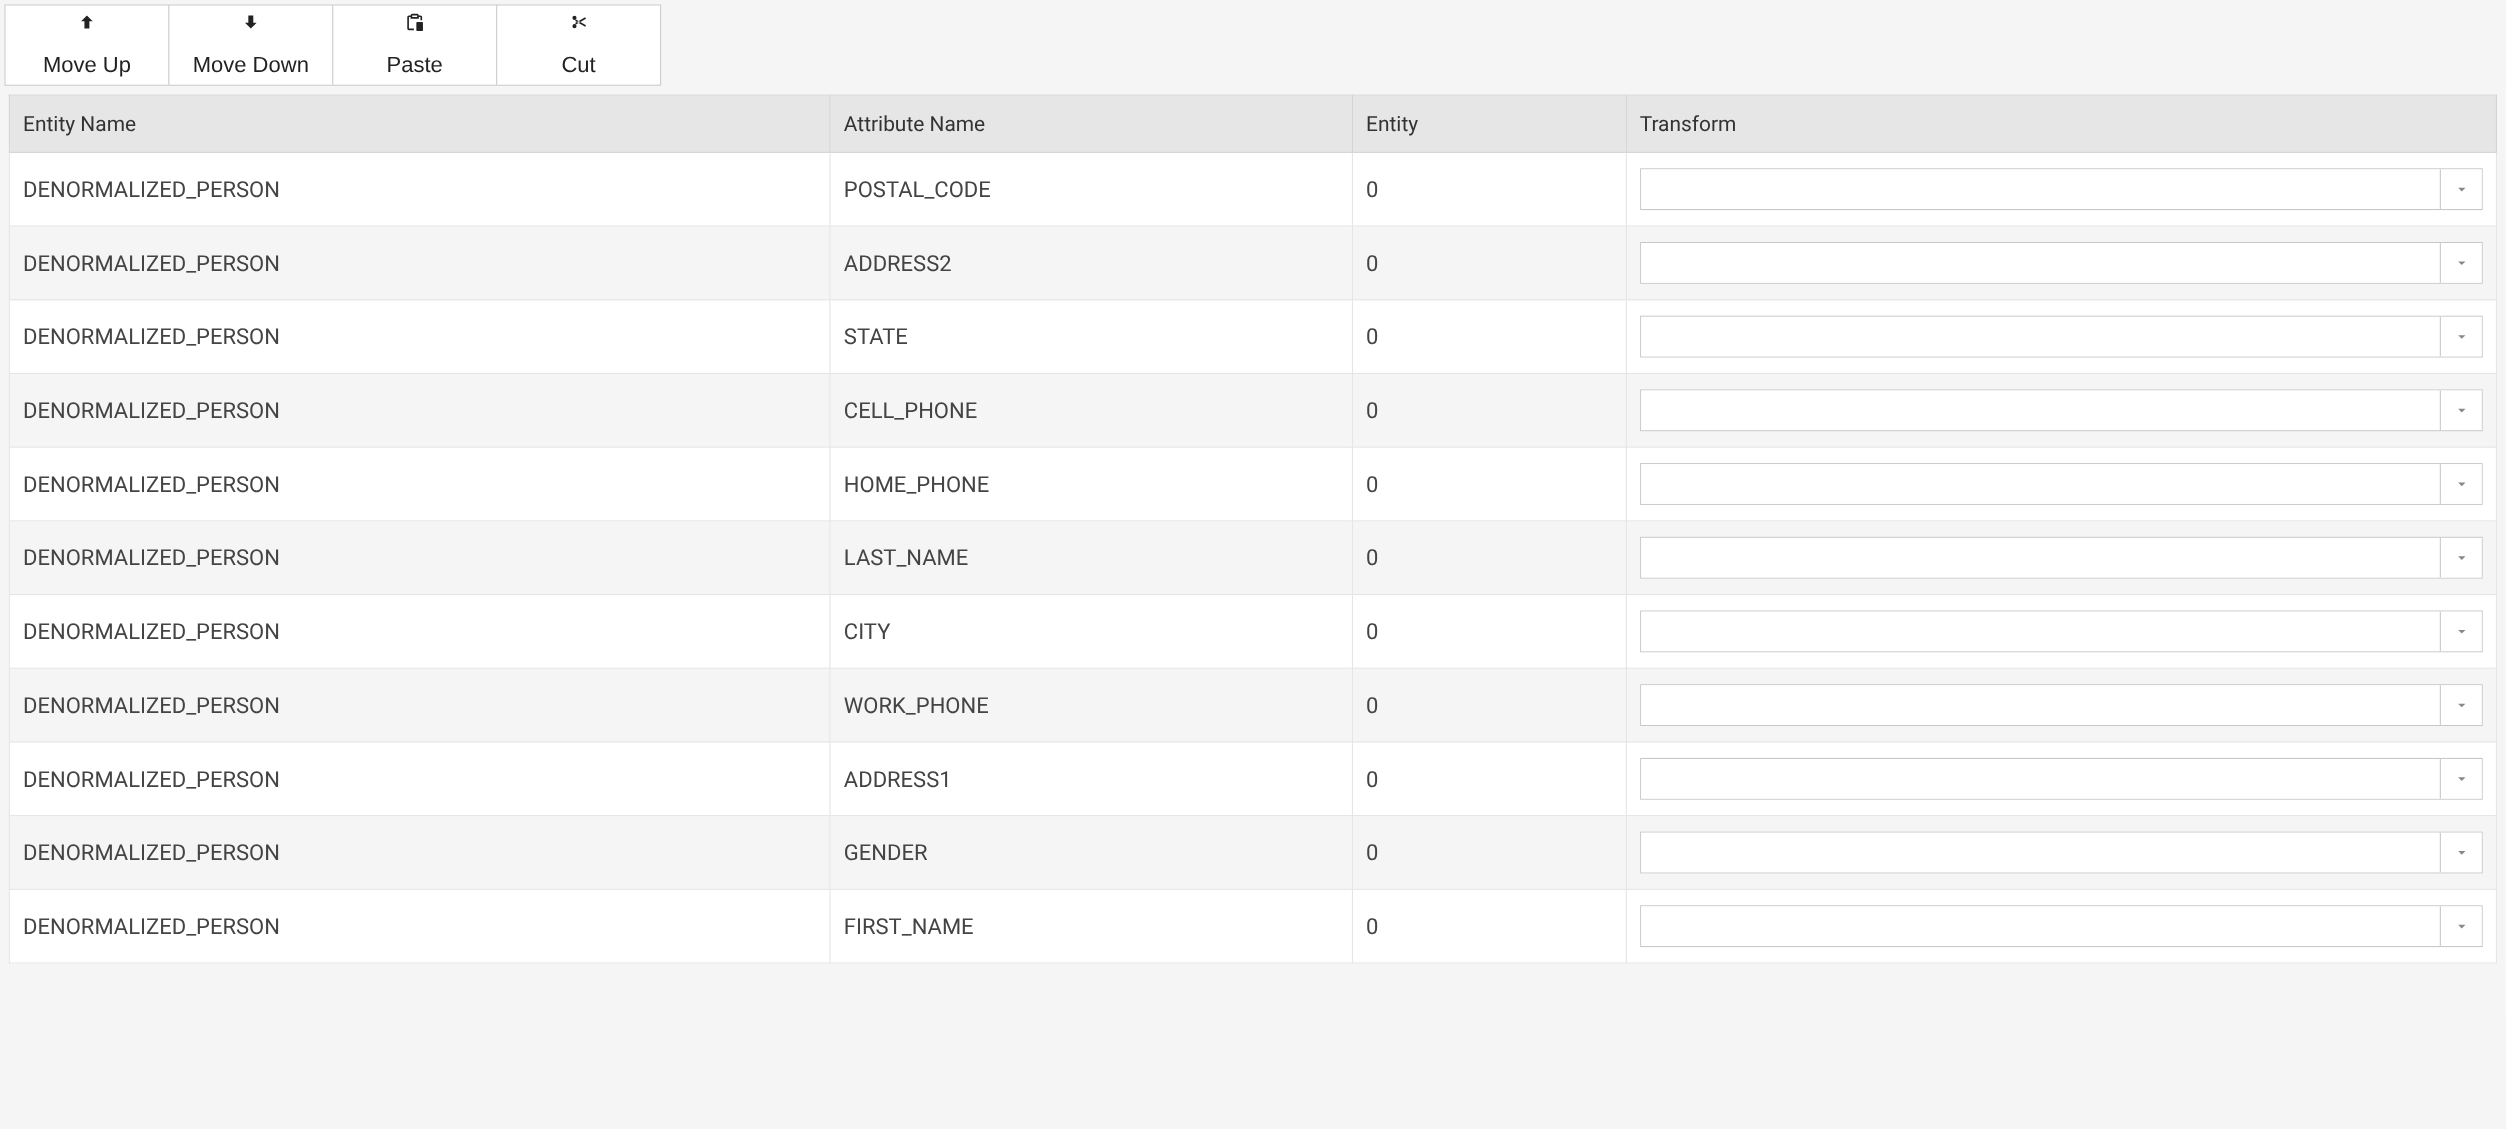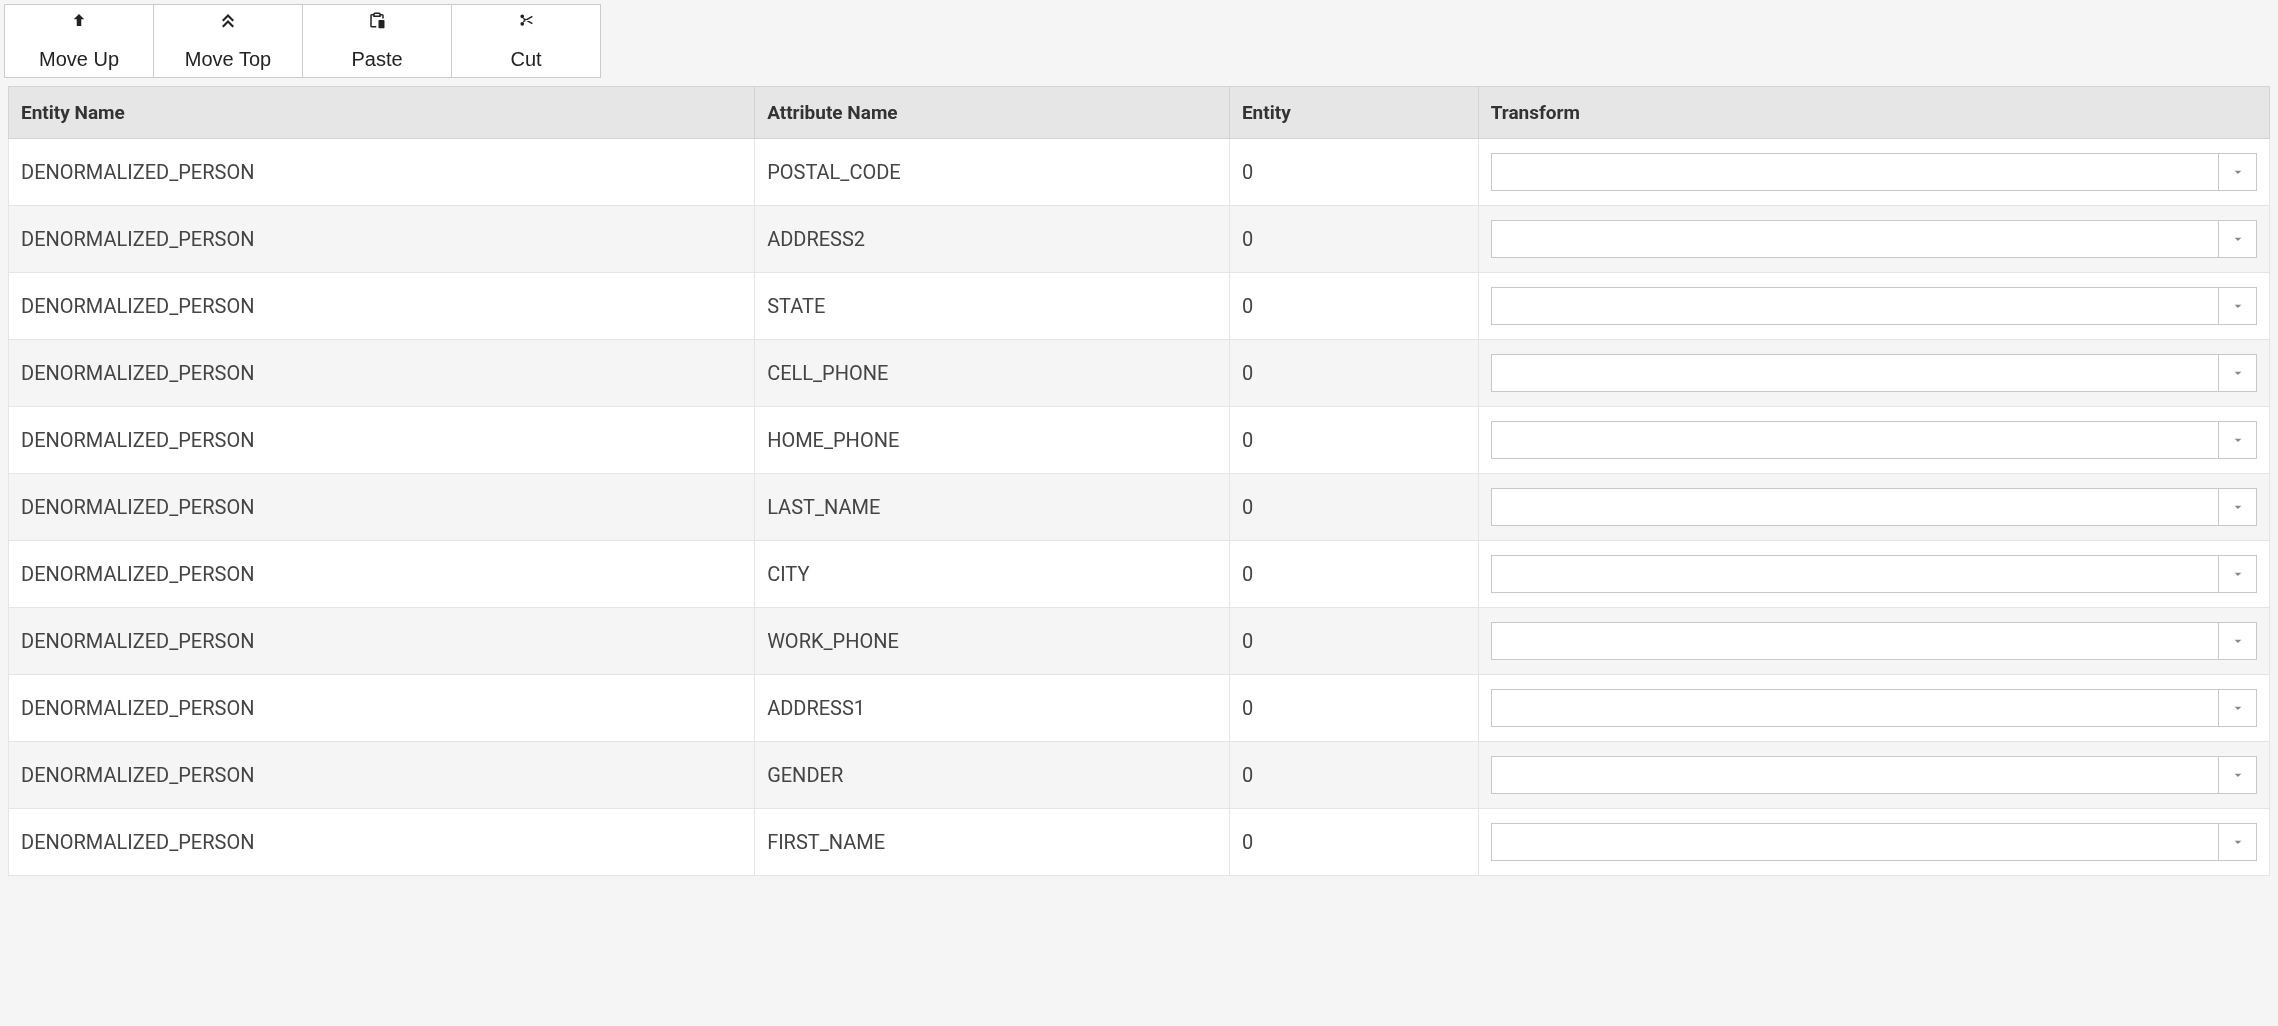--- a/index.html
+++ b/index.html
@@ -46,21 +46,21 @@
       background: #fff;
     }
     table {
       width: 100%;
       border-collapse: collapse;
       table-layout: fixed;
     }
     th {
       background: #e6e6e6;
       text-align: left;
-      font-weight: 700;
+      font-weight: 400;
       font-size: 19px;
       color: #333;
       padding: 14px 12px;
       border: 1px solid #d4d4d4;
     }
     td {
       padding: 14px 12px;
       border: 1px solid #e5e5e5;
       font-size: 20px;
       color: #444;
@@ -107,25 +107,24 @@
     <span class="icon">
       <svg viewBox="0 0 24 24">
           <path d="M12 4l-7 7h4v9h6v-9h4z"></path>
         </svg>
     </span>
     <span class="label">Move Up</span>
   </button>
   <button class="toolbar-btn">
     <span class="icon">
       <svg viewBox="0 0 24 24">
-          <path d="M12 4l-8 8 2 2 6-6 6 6 2-2z"></path>
-          <path d="M12 12l-8 8 2 2 6-6 6 6 2-2z"></path>
+          <path d="M12 20l7-7h-4V4H9v9H5z"></path>
         </svg>
     </span>
-    <span class="label">Move Top</span>
+    <span class="label">Move Down</span>
   </button>
   <button class="toolbar-btn">
     <span class="icon">
       <svg viewBox="0 0 24 24">
           <path d="M15 2H9a2 2 0 0 0-2 2H5a2 2 0 0 0-2 2v14a2 2 0 0 0 2 2h6v-2H5V6h2v2h10V6h2v4h2V6a2 2 0 0 0-2-2h-2a2 2 0 0 0-2-2Zm-6 2h6v2H9V4Zm12 8h-6a1 1 0 0 0-1 1v9a1 1 0 0 0 1 1h6a1 1 0 0 0 1-1v-9a1 1 0 0 0-1-1Z"></path>
         </svg>
     </span>
     <span class="label">Paste</span>
   </button>
   <button class="toolbar-btn">

